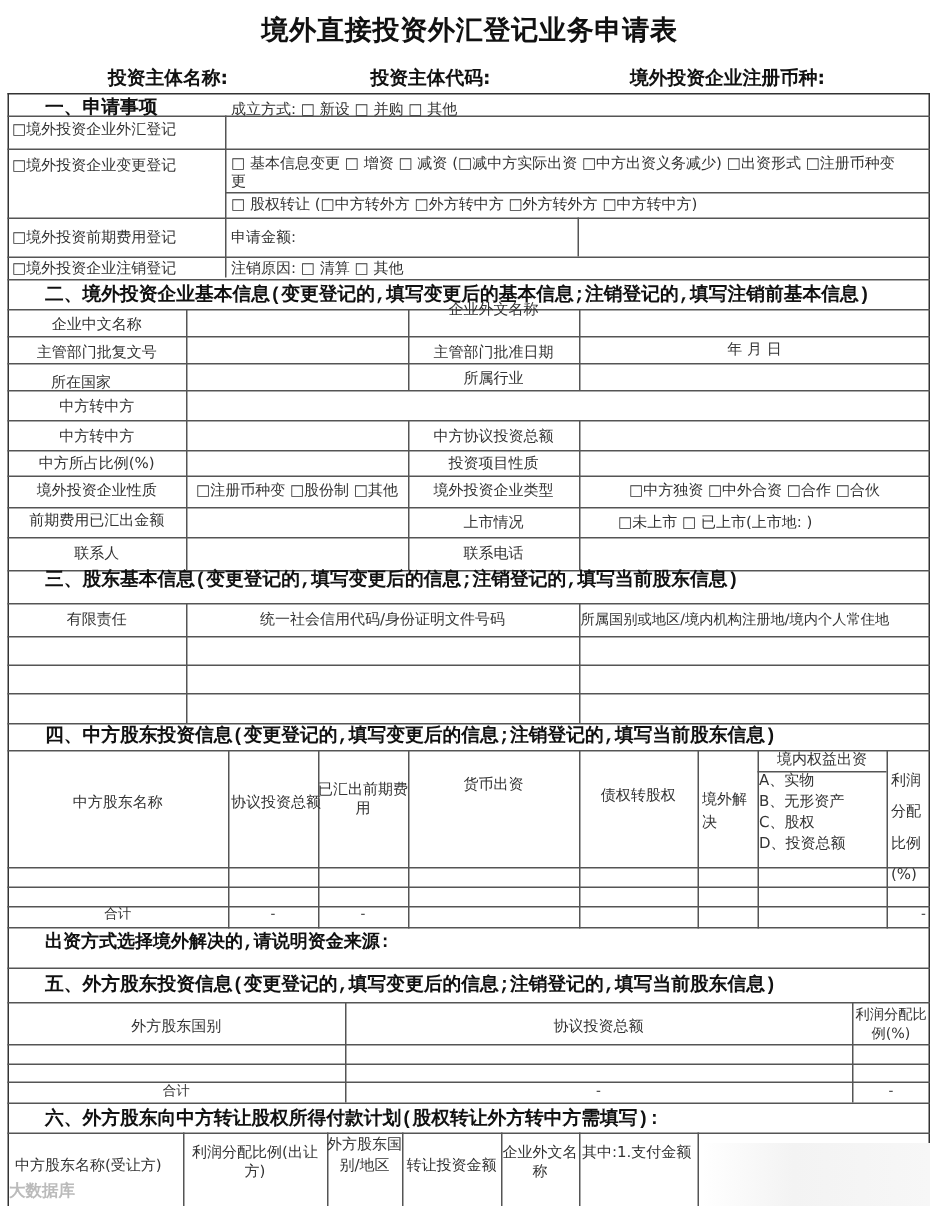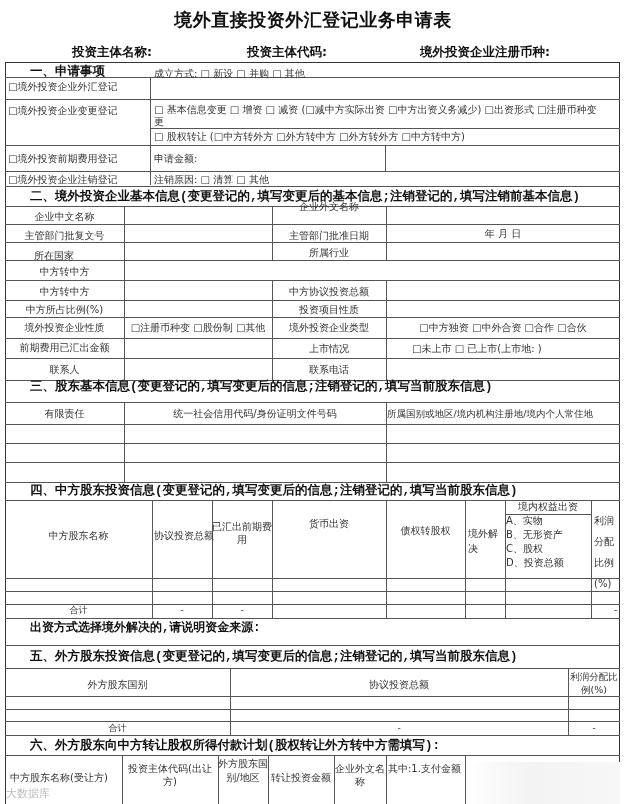--- a/index.html
+++ b/index.html
@@ -24,21 +24,21 @@
     .vl { position: absolute; width: 1px; background: #555; }
     .t {
       position: absolute; font-size: 10px; color: #333; white-space: nowrap; line-height: 12px;
     }
     .c { text-align: center; }
     .sec {
       position: absolute; font-size: 12.5px; font-weight: bold; color: #111; white-space: nowrap;
       font-family: Liberation Mono, monospace;
     }
     .wm {
-      position: absolute; left: 6px; top: 786px; font-size: 11px; color: #bbb; font-weight: normal;
+      position: absolute; left: 6px; top: 786px; font-size: 11px; color: #bbb; font-weight: bold;
     }
     .blur { position: absolute; left: 468px; top: 762px; width: 152px; height: 42px;
       background: linear-gradient(90deg, #fff 0%, #f3f3f3 40%, #f7f7f7 100%); }
   </style>
 </head>
 <body>
 
 <div class="title">境外直接投资外汇登记业务申请表</div>
 
 <div class="meta" style="left:72px">投资主体名称:</div>
@@ -182,20 +182,20 @@
 
 <div class="sec" style="left:30px;top:737px;">六、外方股东向中方转让股权所得付款计划(股权转让外方转中方需填写):</div>
 <div class="hl" style="left:5px;top:755px;width:615px"></div>
 <div class="vl" style="left:122px;top:755px;height:49px"></div>
 <div class="vl" style="left:218px;top:755px;height:49px"></div>
 <div class="vl" style="left:268px;top:755px;height:49px"></div>
 <div class="vl" style="left:334px;top:755px;height:49px"></div>
 <div class="vl" style="left:386px;top:755px;height:49px"></div>
 <div class="vl" style="left:465px;top:755px;height:49px"></div>
 <div class="t" style="left:10px;top:772px">中方股东名称(受让方)</div>
-<div class="t c" style="left:122px;width:96px;top:762px;white-space:normal;line-height:13px">投资主体代码(出让方)</div>
+<div class="t c" style="left:122px;width:96px;top:762px;white-space:normal;line-height:13px">利润分配比例(出让方)</div>
 <div class="t c" style="left:218px;width:50px;top:757px;white-space:normal;line-height:14px">外方股东国别/地区</div>
 <div class="t c" style="left:268px;width:66px;top:772px">转让投资金额</div>
 <div class="t c" style="left:334px;width:52px;top:762px;white-space:normal;line-height:13px">企业外文名称</div>
 <div class="t" style="left:388px;top:762px;width:76px;white-space:normal;line-height:14px">其中:1.支付金额</div>
 <div class="blur"></div>
 
 <div class="wm">大数据库</div>
 
 </body></html>

